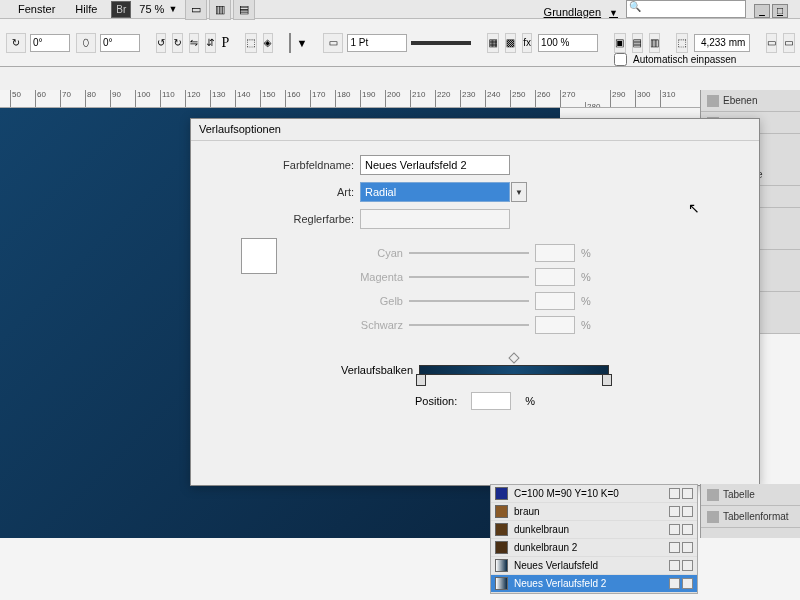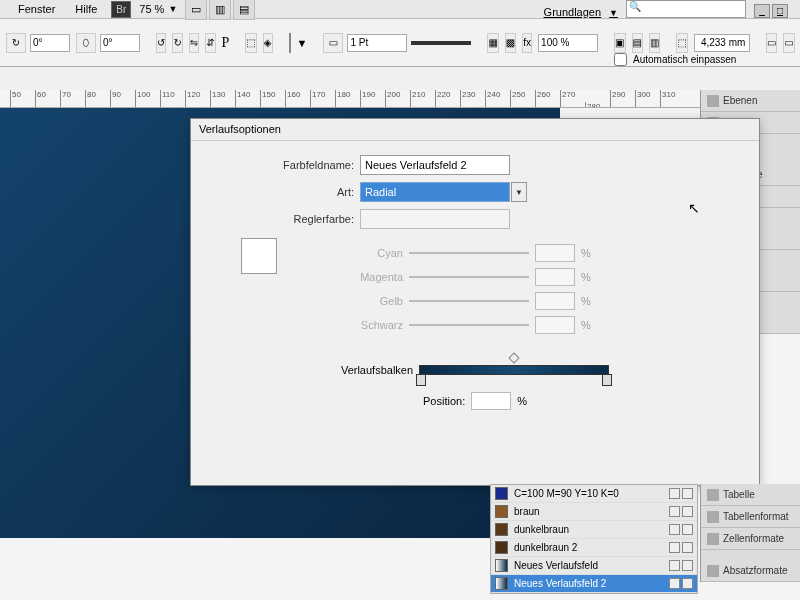--- a/index.html
+++ b/index.html
@@ -54,21 +54,21 @@
   .cmyk-slider { width:120px; height:2px; background:#bbb;}
   .cmyk-val { width:40px; height:18px; border:1px solid #bbb; background:#f6f6f6; color:#aaa;}
   .cmyk-pct { font-size:11px; color:#999;}
 
   .grad-area { margin-top:24px; display:flex; flex-direction:column; align-items:center;}
   .grad-label-row { display:flex; align-items:center; margin-bottom:8px; width:100%; justify-content:center;}
   .grad-bar-label { font-size:11px; margin-right:6px;}
   .grad-bar { width:190px; height:10px; background:linear-gradient(90deg,#0a2a45,#164b75,#0a2a45); border:1px solid #333; position:relative;}
   .grad-stop { position:absolute; width:10px; height:12px; top:8px; background:#ddd; border:1px solid #333;}
   .grad-mid { position:absolute; width:8px; height:8px; top:-12px; transform:rotate(45deg); border:1px solid #888; background:#eee;}
-  .pos-row { display:flex; align-items:center; gap:6px; margin-top:8px;}
+  .pos-row { display:flex; align-items:center; gap:14px; margin-top:8px;}
   .pos-label { font-size:11px;}
   .pos-input { width:40px; height:18px; border:1px solid #bbb; background:#fff;}
 
   .dlg-buttons { position:absolute; right:16px; top:14px; display:flex; flex-direction:column; gap:8px; align-items:center;}
   .btn { width:86px; height:22px; border:1px solid #888; background:linear-gradient(#f8fcff,#d8ecff); font-size:11px; cursor:pointer;}
   .btn.ok { background:linear-gradient(#cde6ff,#9cc9f5); border:1px solid #4a88c4;}
   .chk-row { display:flex; align-items:center; gap:4px; font-size:11px; margin-top:6px;}
   .cursor { position:absolute; left:497px; top:59px; font-size:14px; pointer-events:none; }
 
   .swatches { position:absolute; left:490px; top:484px; width:208px; background:#e8e8e8; border:1px solid #aaa;}
@@ -349,22 +349,14 @@
 
 <div class="right-panels2">
   <div class="panel-tab">
       <span class="pi"></span>
       <span>Tabelle</span>
     </div>
   <div class="panel-tab">
       <span class="pi"></span>
       <span>Tabellenformat</span>
     </div>
-  <div class="panel-tab">
-      <span class="pi"></span>
-      <span>Zellenformate</span>
-    </div>
   <div style="height:10px"></div>
-  <div class="panel-tab">
-      <span class="pi"></span>
-      <span>Absatzformate</span>
-    </div>
 </div>
 
 </body></html>

